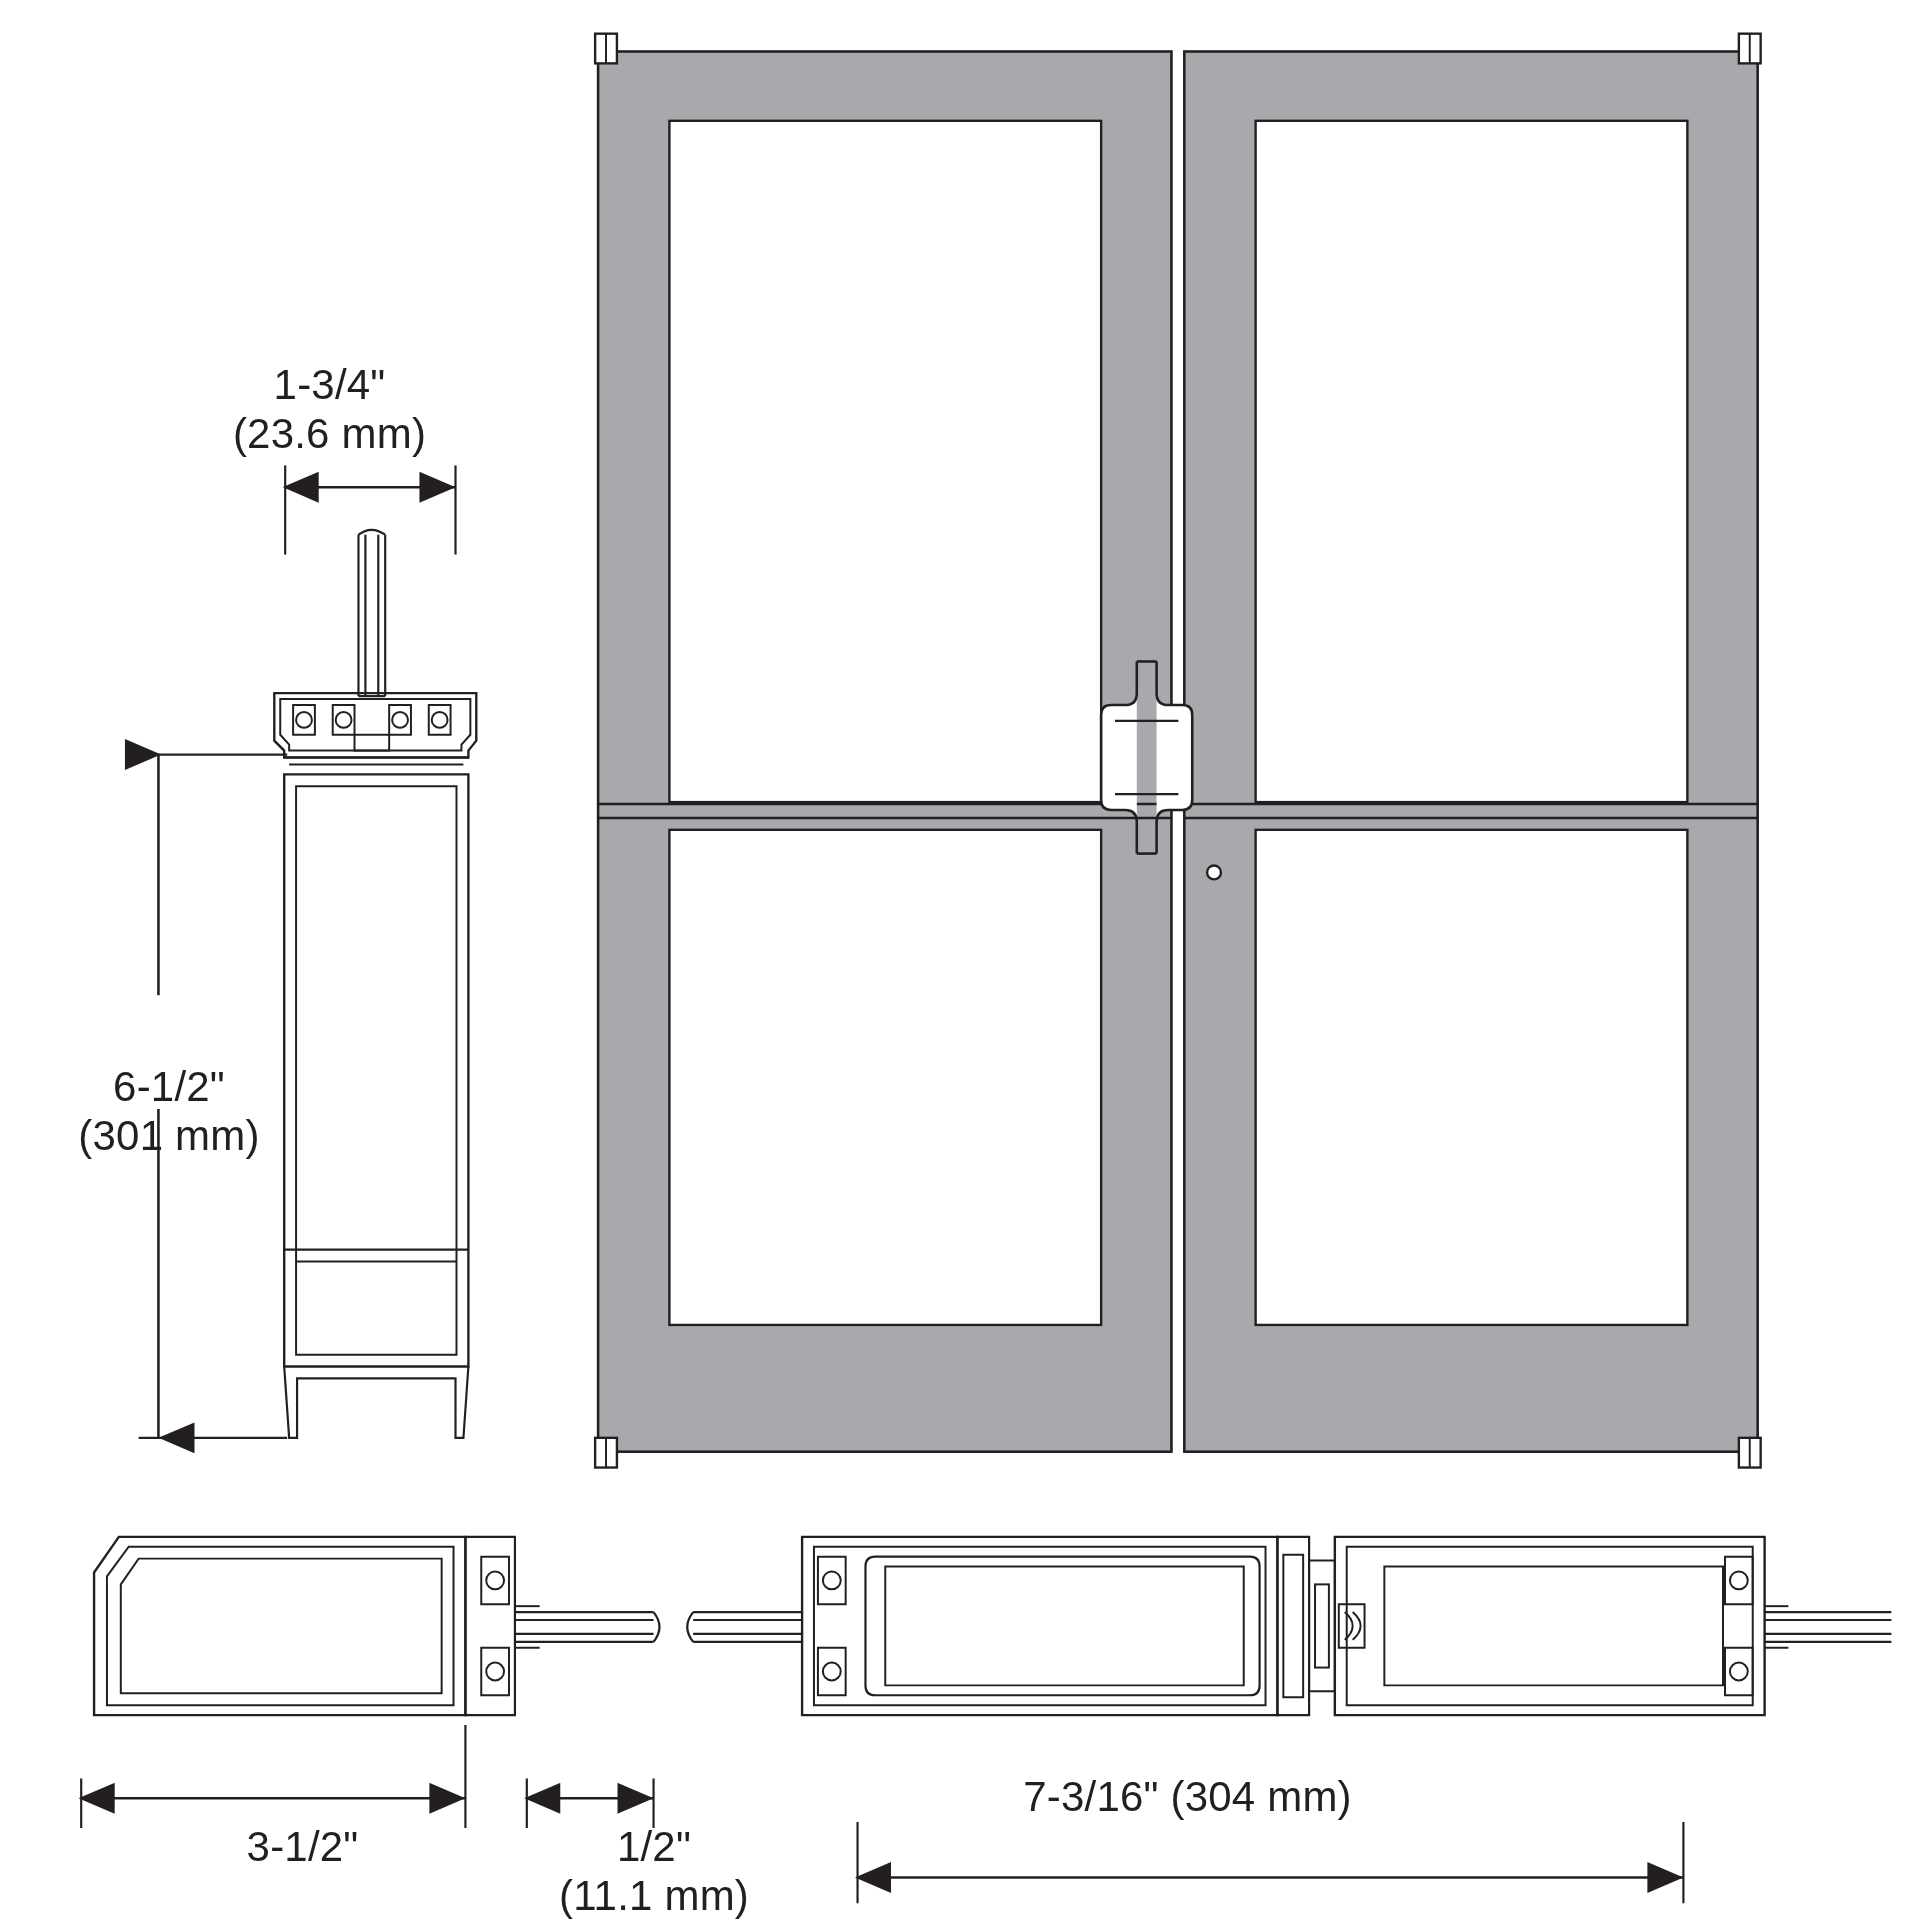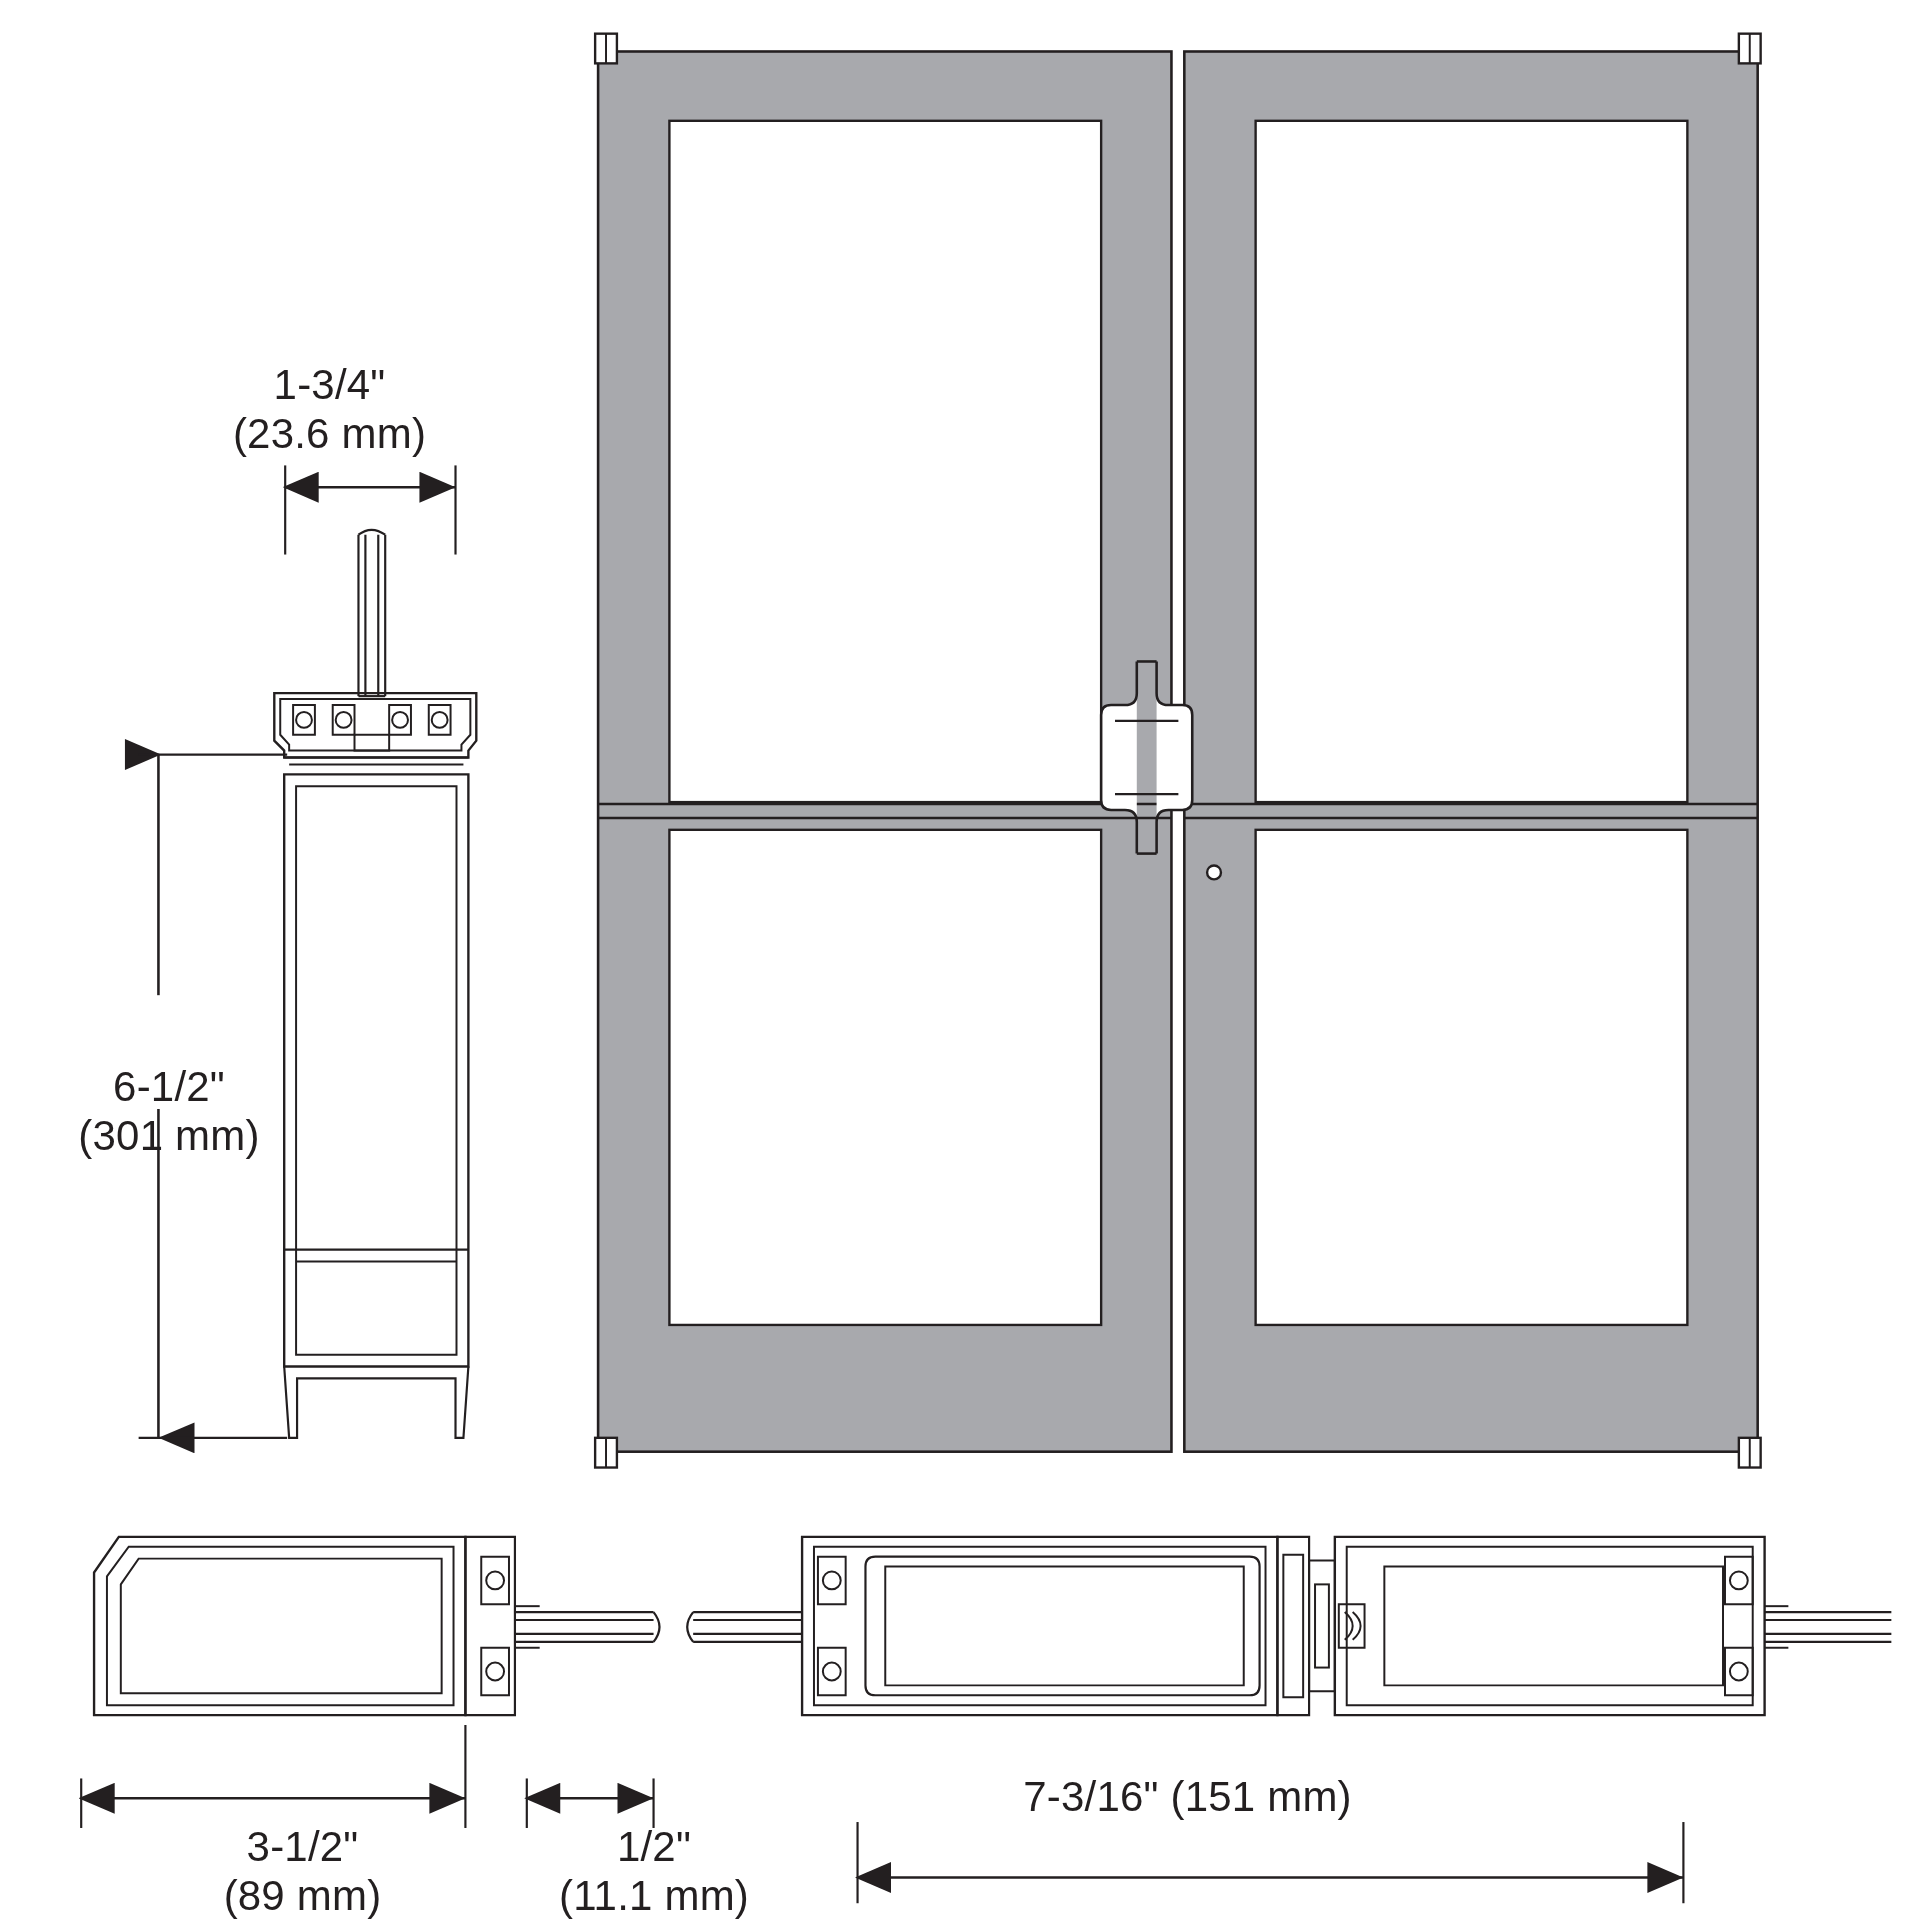--- a/index.html
+++ b/index.html
@@ -43,30 +43,29 @@
     <span class="l2">(23.6 mm)</span>
   </div>
 
   <div class="dim-label" style="left:45px; top:1012px; width:248px;">
     <span>6-1/2"</span>
     <span class="l2">(301 mm)</span>
   </div>
 
   <div class="dim-label" style="left:144px; top:1772px; width:317px;">
     <span>3-1/2"</span>
-    <span class="l2">(89 mm)</span>
   </div>
 
   <div class="dim-label" style="left:530px; top:1772px; width:248px;">
     <span>1/2"</span>
     <span class="l2">(11.1 mm)</span>
   </div>
 
   <div class="dim-label" style="left:851px; top:1772px; width:673px; white-space:nowrap;">
-    <span>7-3/16"</span><span> </span><span>(151 mm)</span>
+    <span>7-3/16"</span><span> </span><span>(304 mm)</span>
   </div>
 
   <svg width="1927" height="1927" viewBox="0 0 1946 1946" style="position:absolute;left:0;top:0;">
     <defs>
       <marker id="arrL" markerWidth="16" markerHeight="12" refX="1" refY="6" orient="auto">
         <path d="M14,0 L0,6 L14,12 z" fill="#231f20"></path>
       </marker>
       <marker id="arrR" markerWidth="16" markerHeight="12" refX="15" refY="6" orient="auto">
         <path d="M1,0 L15,6 L1,12 z" fill="#231f20"></path>
       </marker>

